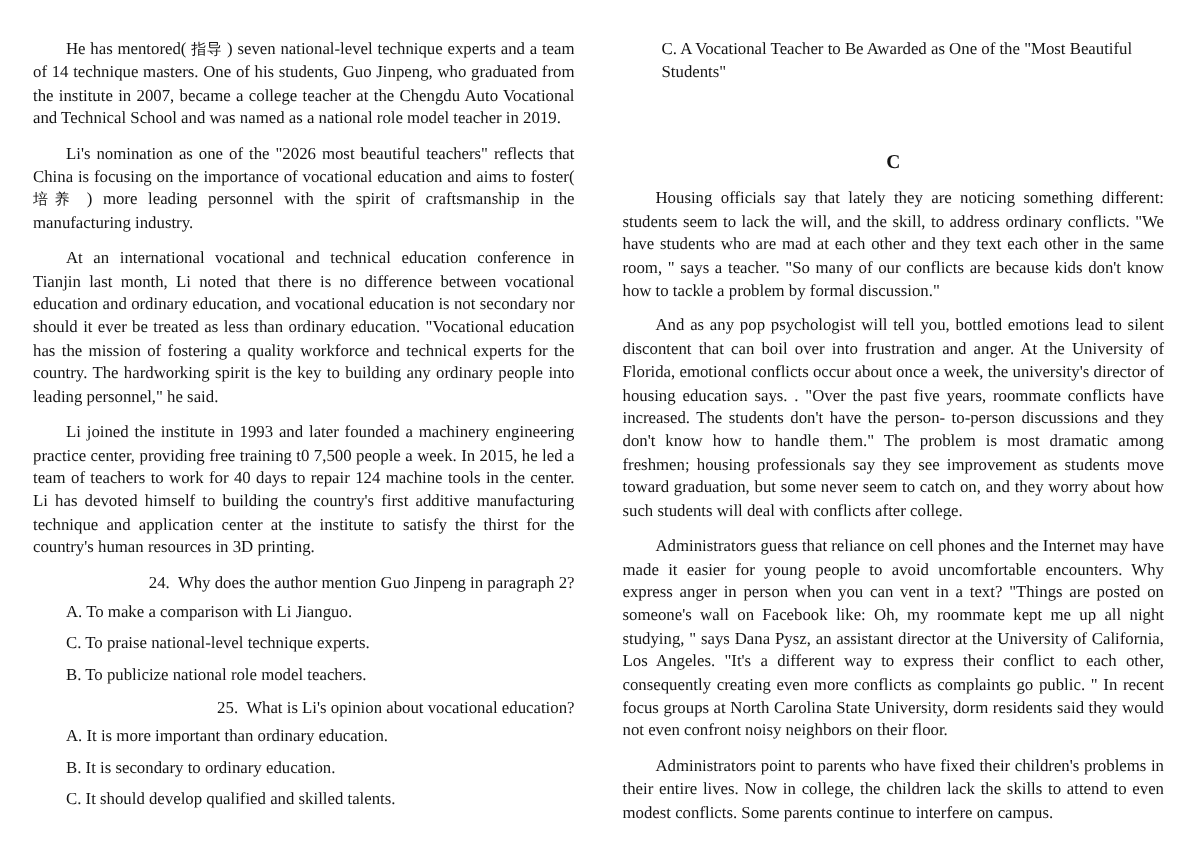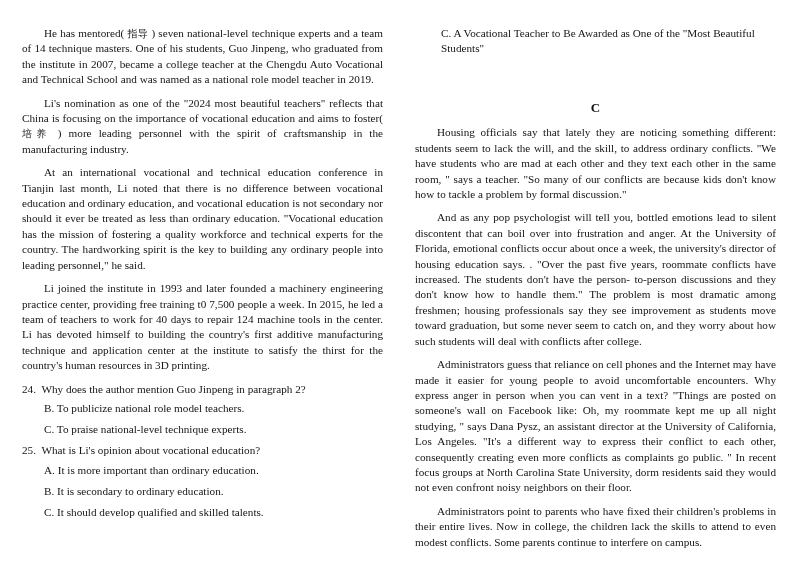--- a/index.html
+++ b/index.html
@@ -60,21 +60,21 @@
     line-height: 16px;
     margin: 18px 0 9px 0;
   }
   .spacer-md { height: 20px; }
 
   
   .q {
     margin: 0 0 3px 0;
     font-size: 11.2px;
     line-height: 15.4px;
-    text-align: left;
+    text-align: right;
   }
   .q-stem {
     margin: 4px 0 4px 0;
     padding-left: 0px;
   }
   .opt {
     margin: 0 0 6px 0;
     padding-left: 22px;
     font-size: 11.2px;
     line-height: 15.2px;
@@ -83,28 +83,29 @@
 </style>
 </head>
 <body>
 
 <div class="page">
   <div class="columns">
 
     <div class="col col-left">
       <div id="left-paragraphs">
           <p class="para"><span>He has mentored( </span><span class="cn">指导</span><span> ) seven national-level technique experts and a team of 14 technique masters. One of his students, Guo Jinpeng, who graduated from the institute in 2007, became a college teacher at the Chengdu Auto Vocational and Technical School and was named as a national role model teacher in 2019.</span></p>
-          <p class="para"><span>Li's nomination as one of the "2024 most beautiful teachers" reflects that China is focusing on the importance of vocational education and aims to foster( </span><span class="cn">培养</span><span> )    more leading personnel with the spirit of craftsmanship in the manufacturing industry.</span></p>
+          <p class="para"><span>Li's nomination as one of the "2026 most beautiful teachers" reflects that China is focusing on the importance of vocational education and aims to foster( </span><span class="cn">培养</span><span> )    more leading personnel with the spirit of craftsmanship in the manufacturing industry.</span></p>
           <p class="para"><span>At an international vocational and technical education conference in Tianjin last month, Li noted that there is no difference between vocational education and ordinary education, and vocational education is not secondary nor should it ever be treated as less than ordinary education. "Vocational education has the mission of fostering a quality workforce and technical experts for the country. The hardworking spirit is the key to building any ordinary people into leading personnel," he said.</span></p>
           <p class="para"><span>Li joined the institute in 1993 and later founded a machinery engineering practice center, providing free training t0 7,500 people a week. In 2015, he led a team of teachers to work for 40 days to repair 124 machine tools in the center. Li has devoted himself to building the country's first additive manufacturing technique and application center at the institute to satisfy the thirst for the country's human resources in 3D printing.</span></p>
         </div>
       <div id="left-questions">
           <div class="q q-stem"><span>24.</span>&nbsp; <span>Why does the author mention Guo Jinpeng in paragraph 2?</span></div>
+          <div class="opt">A.  To make a comparison with Li Jianguo.</div>
+          <div class="opt">C.  To praise national-level technique experts.</div>
           <div class="opt">B.  To publicize national role model teachers.</div>
-          <div class="opt">C.  To praise national-level technique experts.</div>
           <div class="q q-stem"><span>25.</span>&nbsp; <span>What is Li's opinion about vocational education?</span></div>
           <div class="opt">A.  It is more important than ordinary education.</div>
           <div class="opt">B.  It is secondary to ordinary education.</div>
           <div class="opt">C.  It should develop qualified and skilled talents.</div>
         </div>
     </div>
 
     <div class="col col-right">
       <div id="right-continued">
           <div class="opt">C.  A Vocational Teacher to Be Awarded as One of the "Most Beautiful Students"</div>

